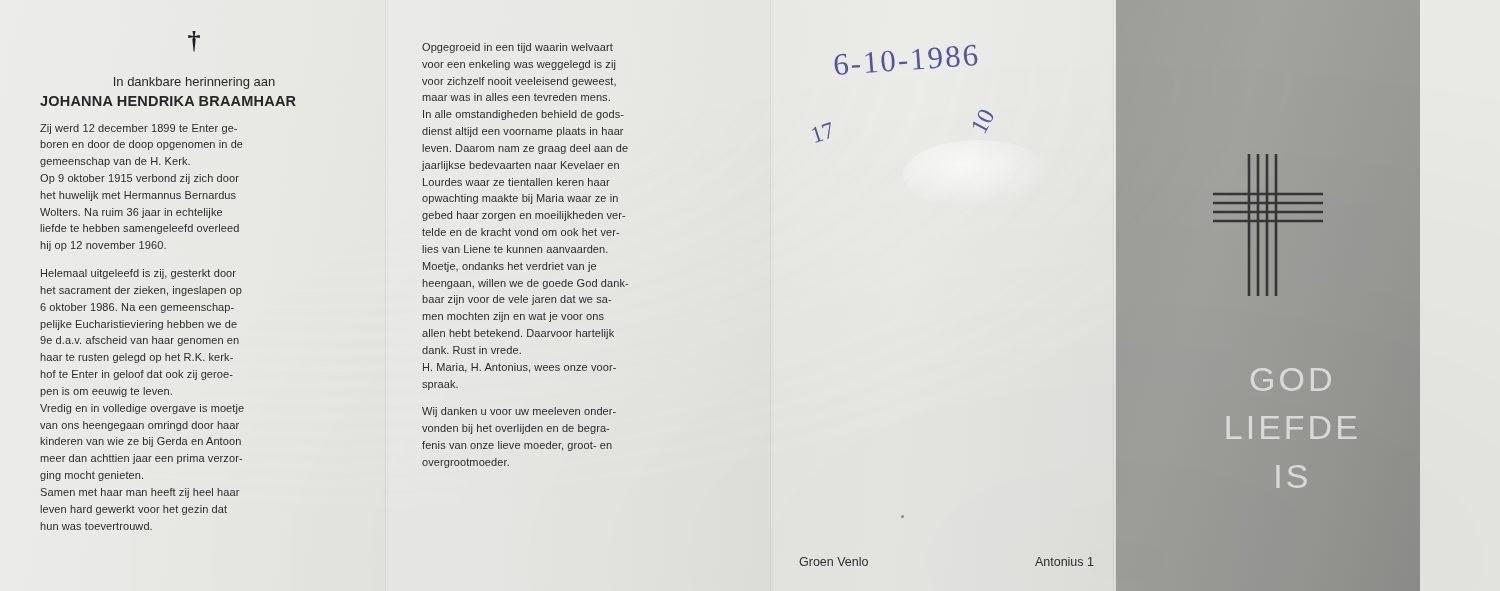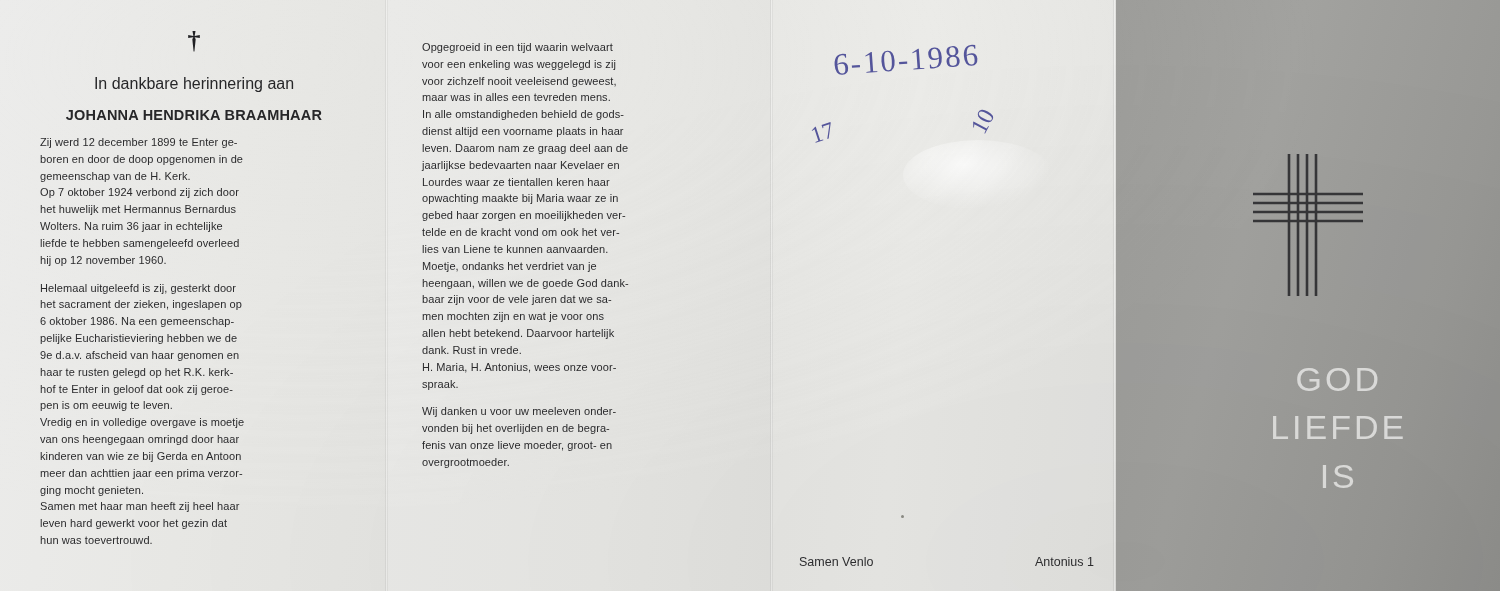--- a/index.html
+++ b/index.html
@@ -32,21 +32,21 @@
   }
 
   
   .panel {
     position: relative;
     height: 591px;
   }
   .panel-1 { width: 388px; background: linear-gradient(100deg,#ececeb 0%, #e8e8e5 55%, #e4e4e1 100%); }
   .panel-2 { width: 385px; background: linear-gradient(95deg,#eaeae8 0%, #e7e7e4 60%, #e3e3e0 100%); }
   .panel-3 { width: 343px; background: linear-gradient(95deg,#e8e8e5 0%, #ebebe8 40%, #e5e5e2 100%); }
-  .panel-4 { width: 384px; background: linear-gradient(105deg,#9d9d9a 0%, #a2a29f 35%, #989895 75%, #8f8f8c 100%); }
+  .panel-4 { width: 304px; background: linear-gradient(105deg,#9d9d9a 0%, #a2a29f 35%, #989895 75%, #8f8f8c 100%); }
 
   .fold {
     position: absolute; top: 0; bottom: 0; width: 3px;
     background: linear-gradient(90deg, rgba(0,0,0,0.10), rgba(255,255,255,0.35), rgba(0,0,0,0.06));
   }
 
   
   .p1-inner {
     padding: 28px 40px 0 40px;
     color: #272729;
@@ -56,26 +56,26 @@
     font-family: "Liberation Serif", serif;
     font-size: 26px;
     line-height: 1;
     font-weight: 700;
     color: #1f1f22;
     margin-bottom: 18px;
     letter-spacing: 0;
   }
   .p1-head {
     text-align: center;
-    font-size: 16px;
+    font-size: 13px;
     line-height: 1.5;
-    margin-bottom: 11px;
+    margin-bottom: 1px;
   }
   .p1-name {
-    text-align: center;
+    text-align: left;
     font-size: 14.5px;
     font-weight: 700;
     letter-spacing: .2px;
     margin-bottom: 6px;
   }
   .body-text {
     font-size: 11px;
     line-height: 1.53;
     text-align: left;
     color: #2a2a2c;
@@ -163,21 +163,21 @@
 <div class="scan">
 
   <section class="panel panel-1">
     <div class="p1-inner">
       <div class="cross-glyph">†</div>
       <div class="p1-head">In dankbare herinnering aan</div>
       <div class="p1-name">JOHANNA HENDRIKA BRAAMHAAR</div>
       <p class="body-text">Zij werd 12 december 1899 te Enter ge-
 boren en door de doop opgenomen in de
 gemeenschap van de H. Kerk.
-Op 7 oktober 1924 verbond zij zich door
+Op 9 oktober 1915 verbond zij zich door
 het huwelijk met Hermannus Bernardus
 Wolters. Na ruim 36 jaar in echtelijke
 liefde te hebben samengeleefd overleed
 hij op 12 november 1960.</p>
       <p class="body-text">Helemaal uitgeleefd is zij, gesterkt door
 het sacrament der zieken, ingeslapen op
 6 oktober 1986. Na een gemeenschap-
 pelijke Eucharistieviering hebben we de
 9e d.a.v. afscheid van haar genomen en
 haar te rusten gelegd op het R.K. kerk-
@@ -227,21 +227,21 @@
     <div class="fold" style="right:0;"></div>
   </section>
 
   <section class="panel panel-3">
     <div class="p3-emboss"></div>
     <div class="handwriting hw-date">6-10-1986</div>
     <div class="handwriting hw-mark1">17</div>
     <div class="handwriting hw-mark2">10</div>
     <div class="p3-speck"></div>
     <div class="p3-footer">
-      <span>Samen Venlo</span>
+      <span>Groen Venlo</span>
       <span>Antonius 1</span>
     </div>
     <div class="fold" style="right:0;"></div>
   </section>
 
   <section class="panel panel-4">
     <svg class="cover-cross" viewBox="0 0 118 150">
       <g fill="none" stroke="#2b2b2e" stroke-width="2.6" opacity="0.9">
         <line x1="40" y1="4" x2="40" y2="146"></line>
         <line x1="49" y1="4" x2="49" y2="146"></line>

